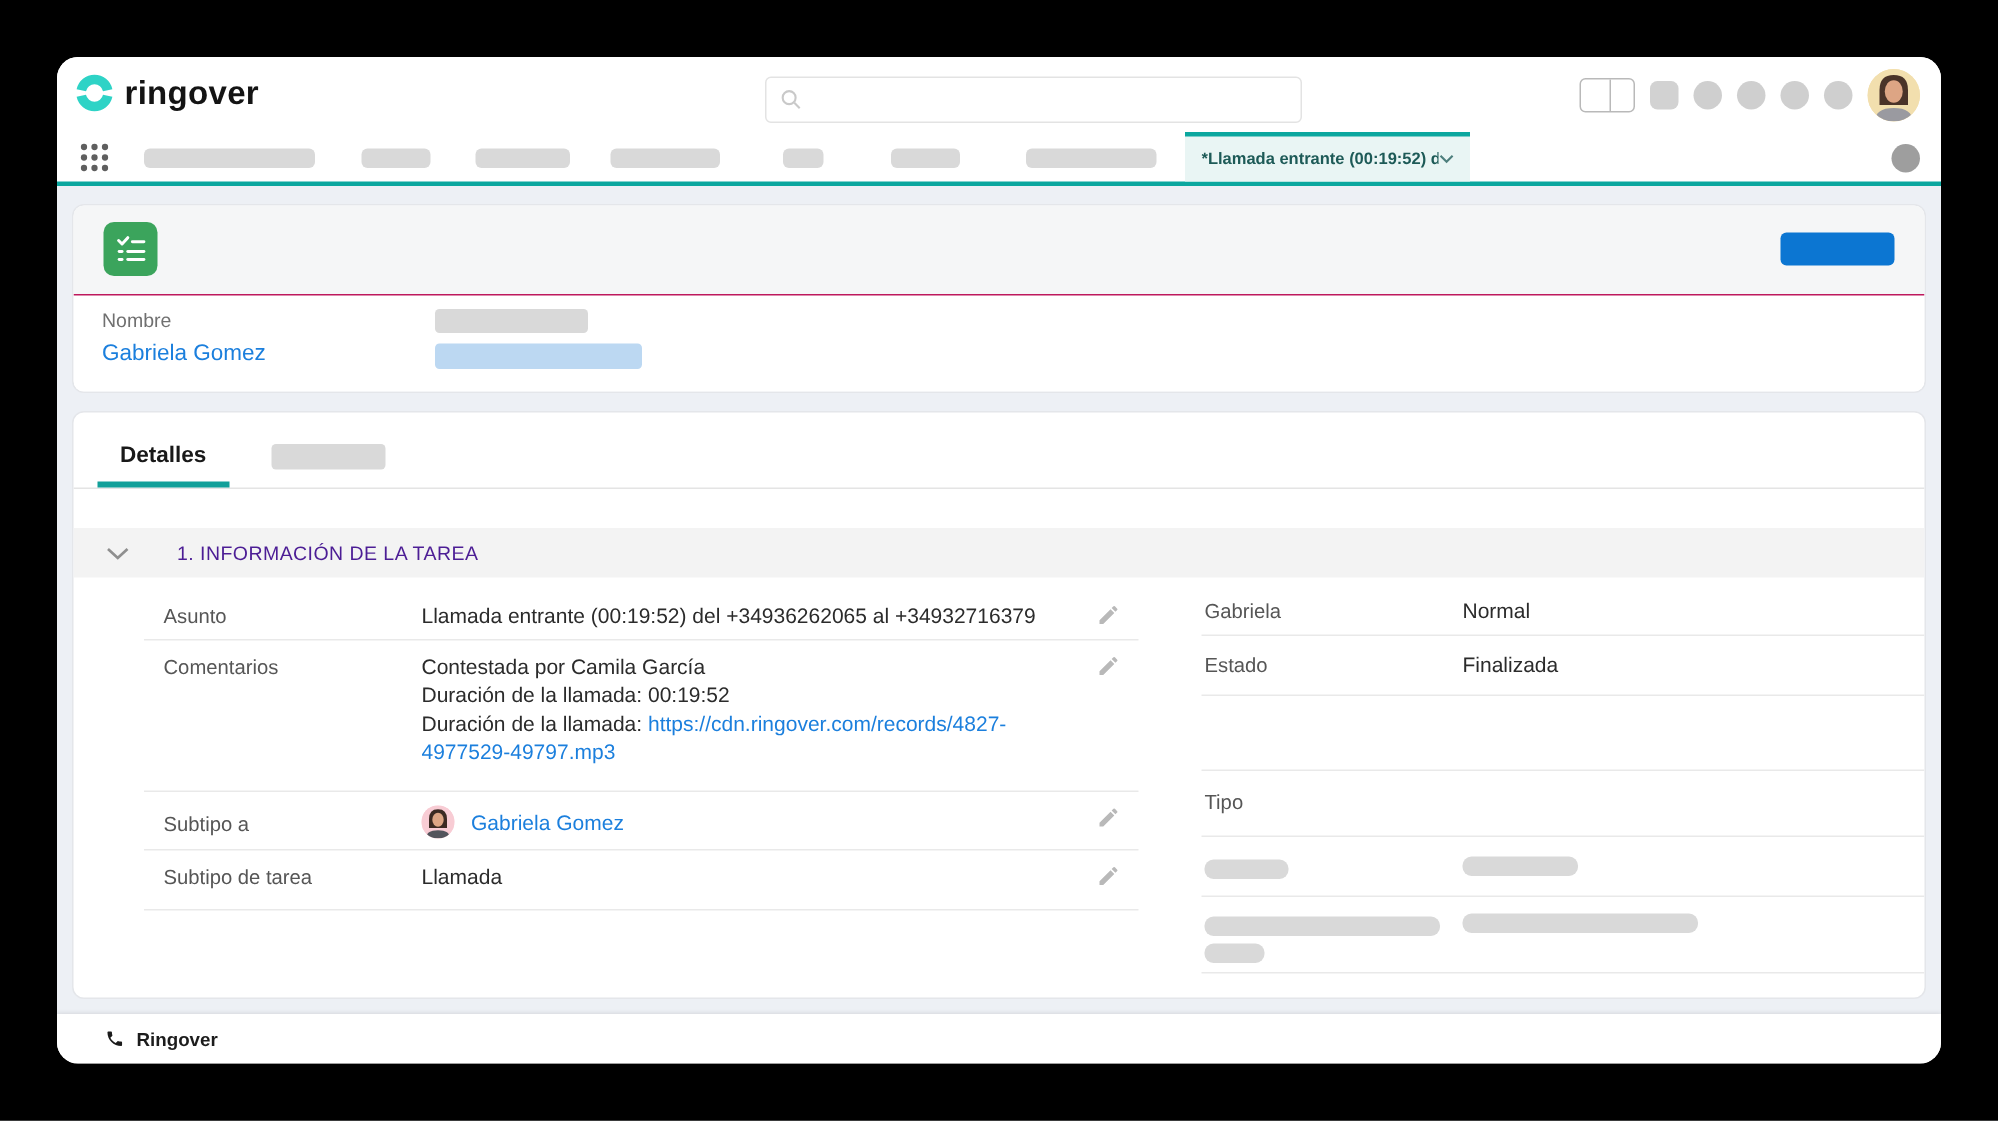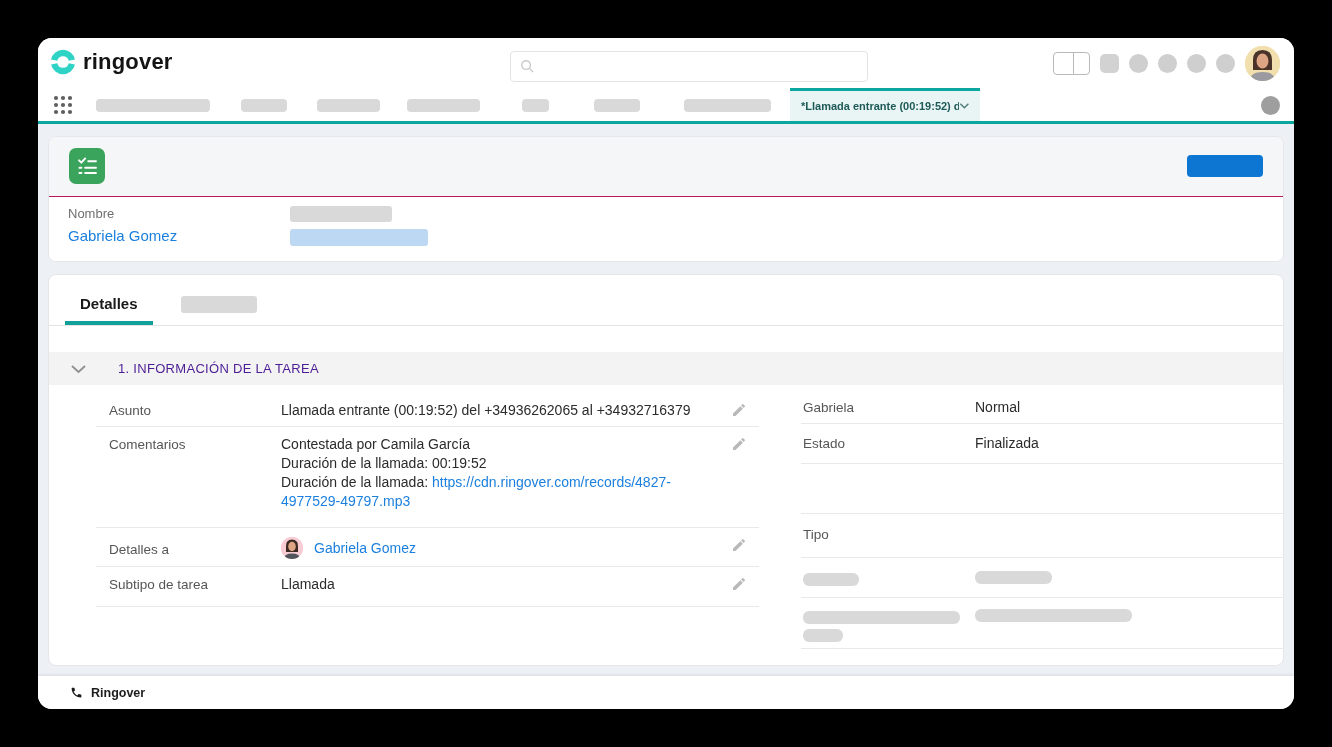--- a/index.html
+++ b/index.html
@@ -211,21 +211,21 @@
               <p><span>Duración de la llamada: </span><a class="link">https://cdn.ringover.com/records/4827-4977529-49797.mp3</a></p>
             </div>
             <span class="pencil">
               <svg width="16" height="16" viewBox="0 0 24 24">
                   <path fill="#b9b9b9" d="M3 17.25V21h3.75L17.81 9.94l-3.75-3.75L3 17.25zM20.71 7.04c.39-.39.39-1.02 0-1.41l-2.34-2.34a.9959.9959 0 0 0-1.41 0l-1.83 1.83 3.75 3.75 1.83-1.83z"></path>
                 </svg>
             </span>
           </div>
 
           <div class="frow" style="min-height:39px;align-items:center;">
-            <div class="flabel">Detalles a</div>
+            <div class="flabel">Subtipo a</div>
             <div class="fvalue assigned">
               <span class="avatar-sm">
                 <svg width="22" height="22" viewBox="0 0 22 22">
                   <rect width="22" height="22" fill="#f8ccd4"></rect>
                   <path d="M5 9 Q5 2.5 11 2.5 Q17 2.5 17 9 L17 15 L5 15 Z" fill="#3c2a22"></path>
                   <ellipse cx="11" cy="9.5" rx="3.8" ry="4.7" fill="#dda584"></ellipse>
                   <path d="M3 22 Q3 16.5 11 16.5 Q19 16.5 19 22 Z" fill="#53555c"></path>
                 </svg>
               </span>
               <a class="link" style="font-size:14px;">Gabriela Gomez</a>

